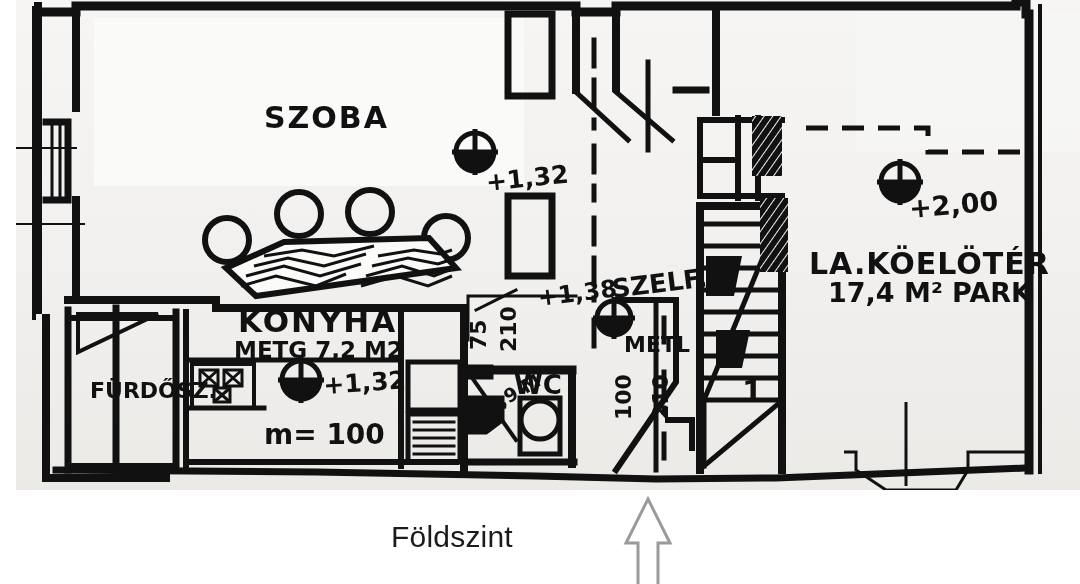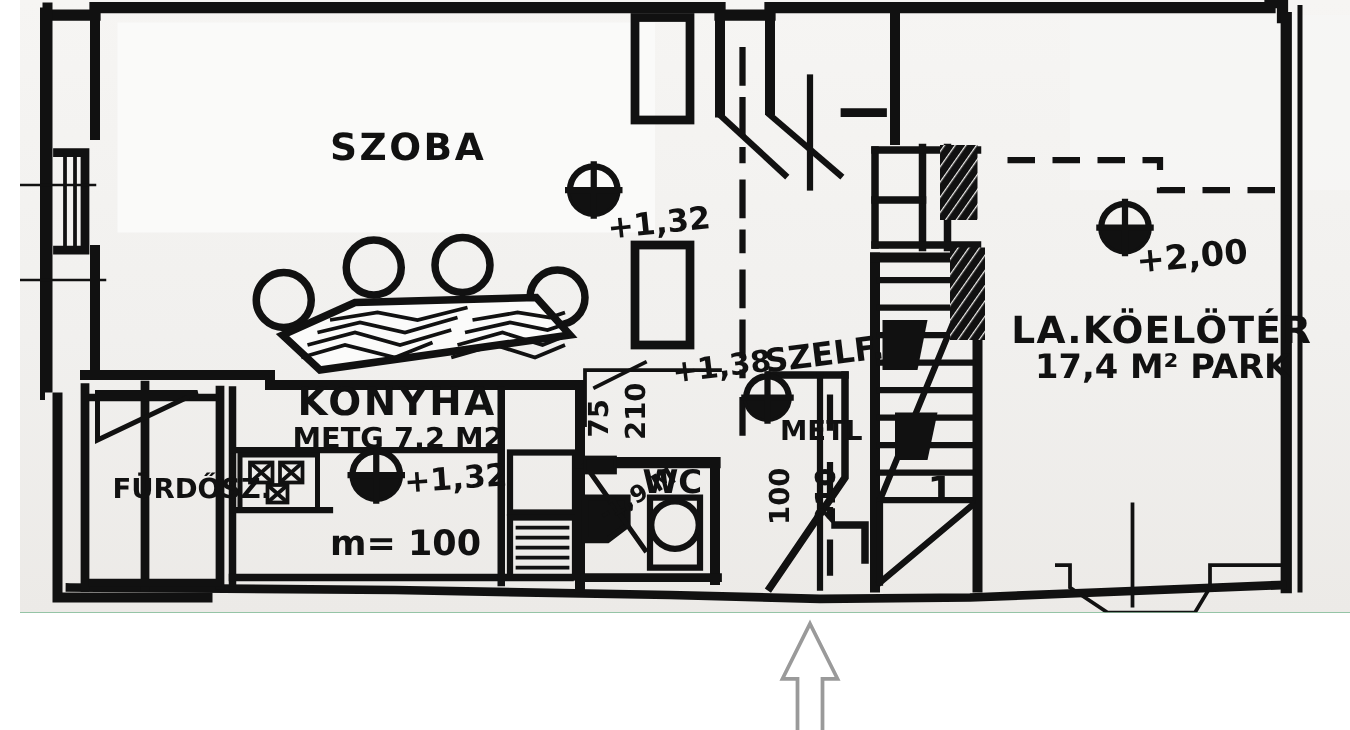--- a/index.html
+++ b/index.html
@@ -244,14 +244,17 @@
         <rect x="198" y="388" width="16" height="14"></rect>
         <path d="M198 388 L214 402 M214 388 L198 402"></path>
       </g>
     </svg>
   </div>
 
   <svg class="arrowsvg" width="56" height="120" style="position:absolute;left:620px;top:495px;" viewBox="0 0 56 120" xmlns="http://www.w3.org/2000/svg">
     <path d="M28 4 L50 48 L38 48 L38 120 L18 120 L18 48 L6 48 Z" fill="#ffffff" stroke="#9a9a9a" stroke-width="3"></path>
   </svg>
 
+  <div class="cap">
+    <span>Földszint</span>
+  </div>
 
 </div>
 
 </body></html>

